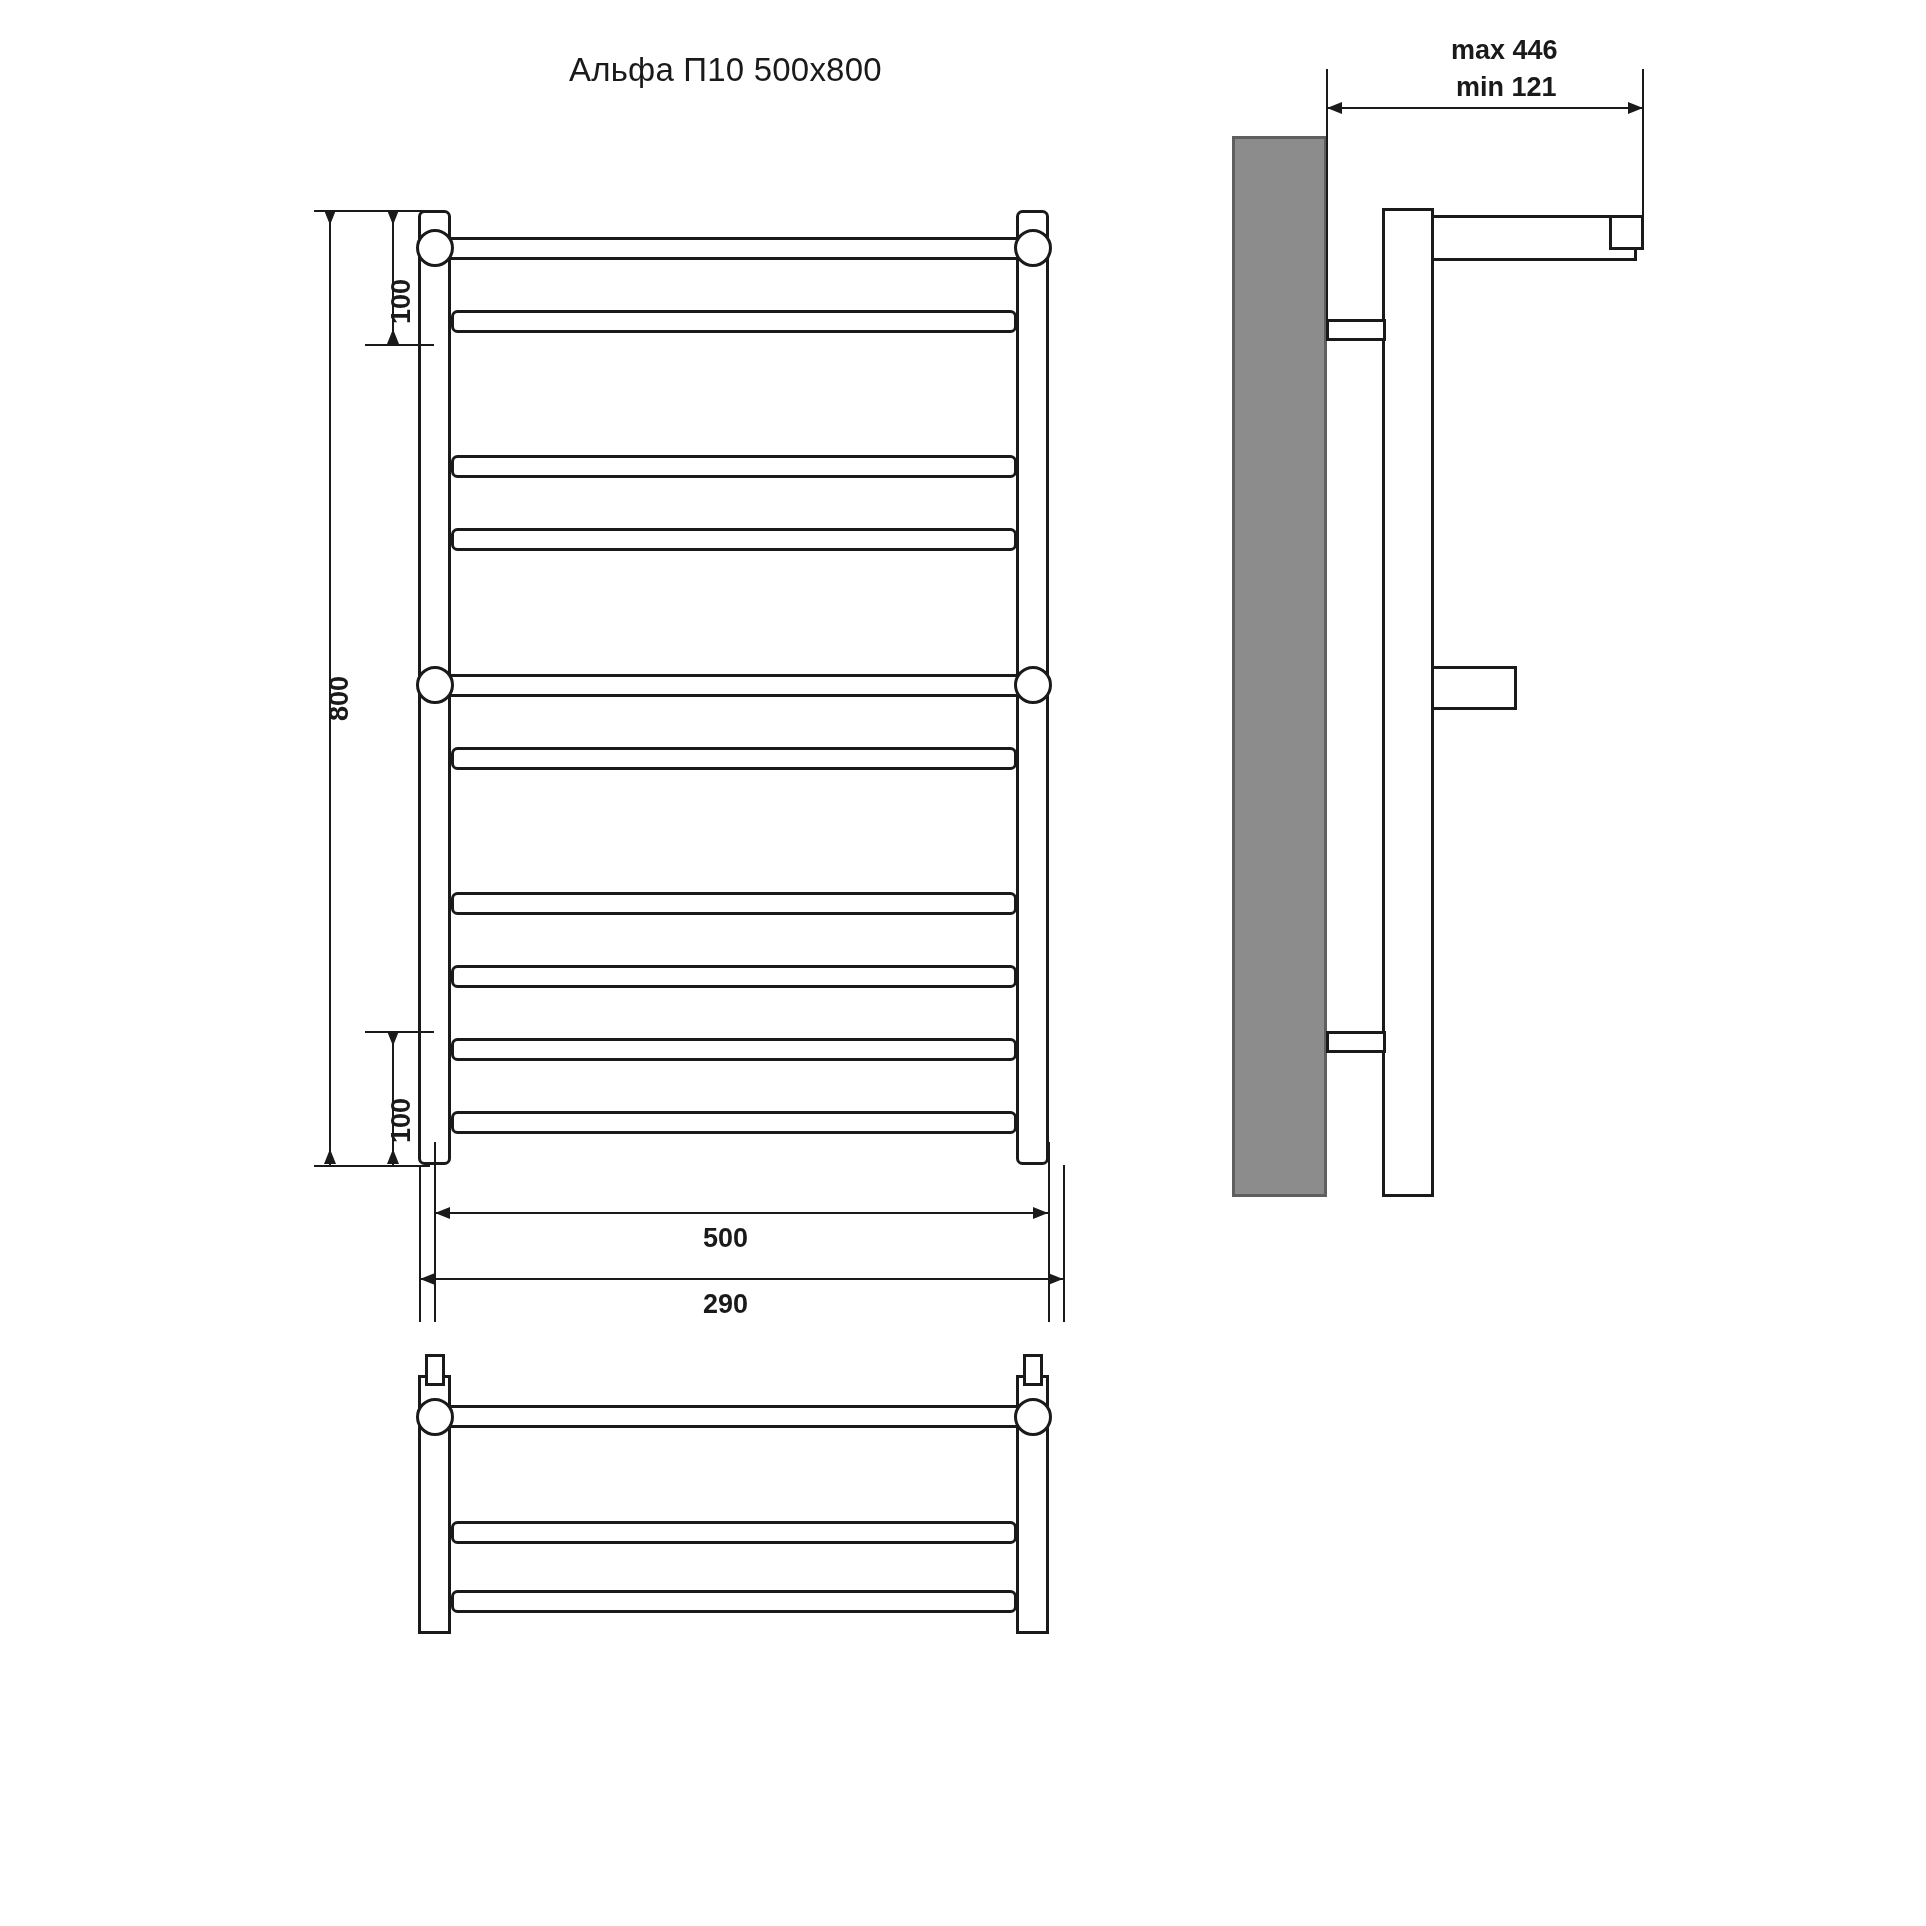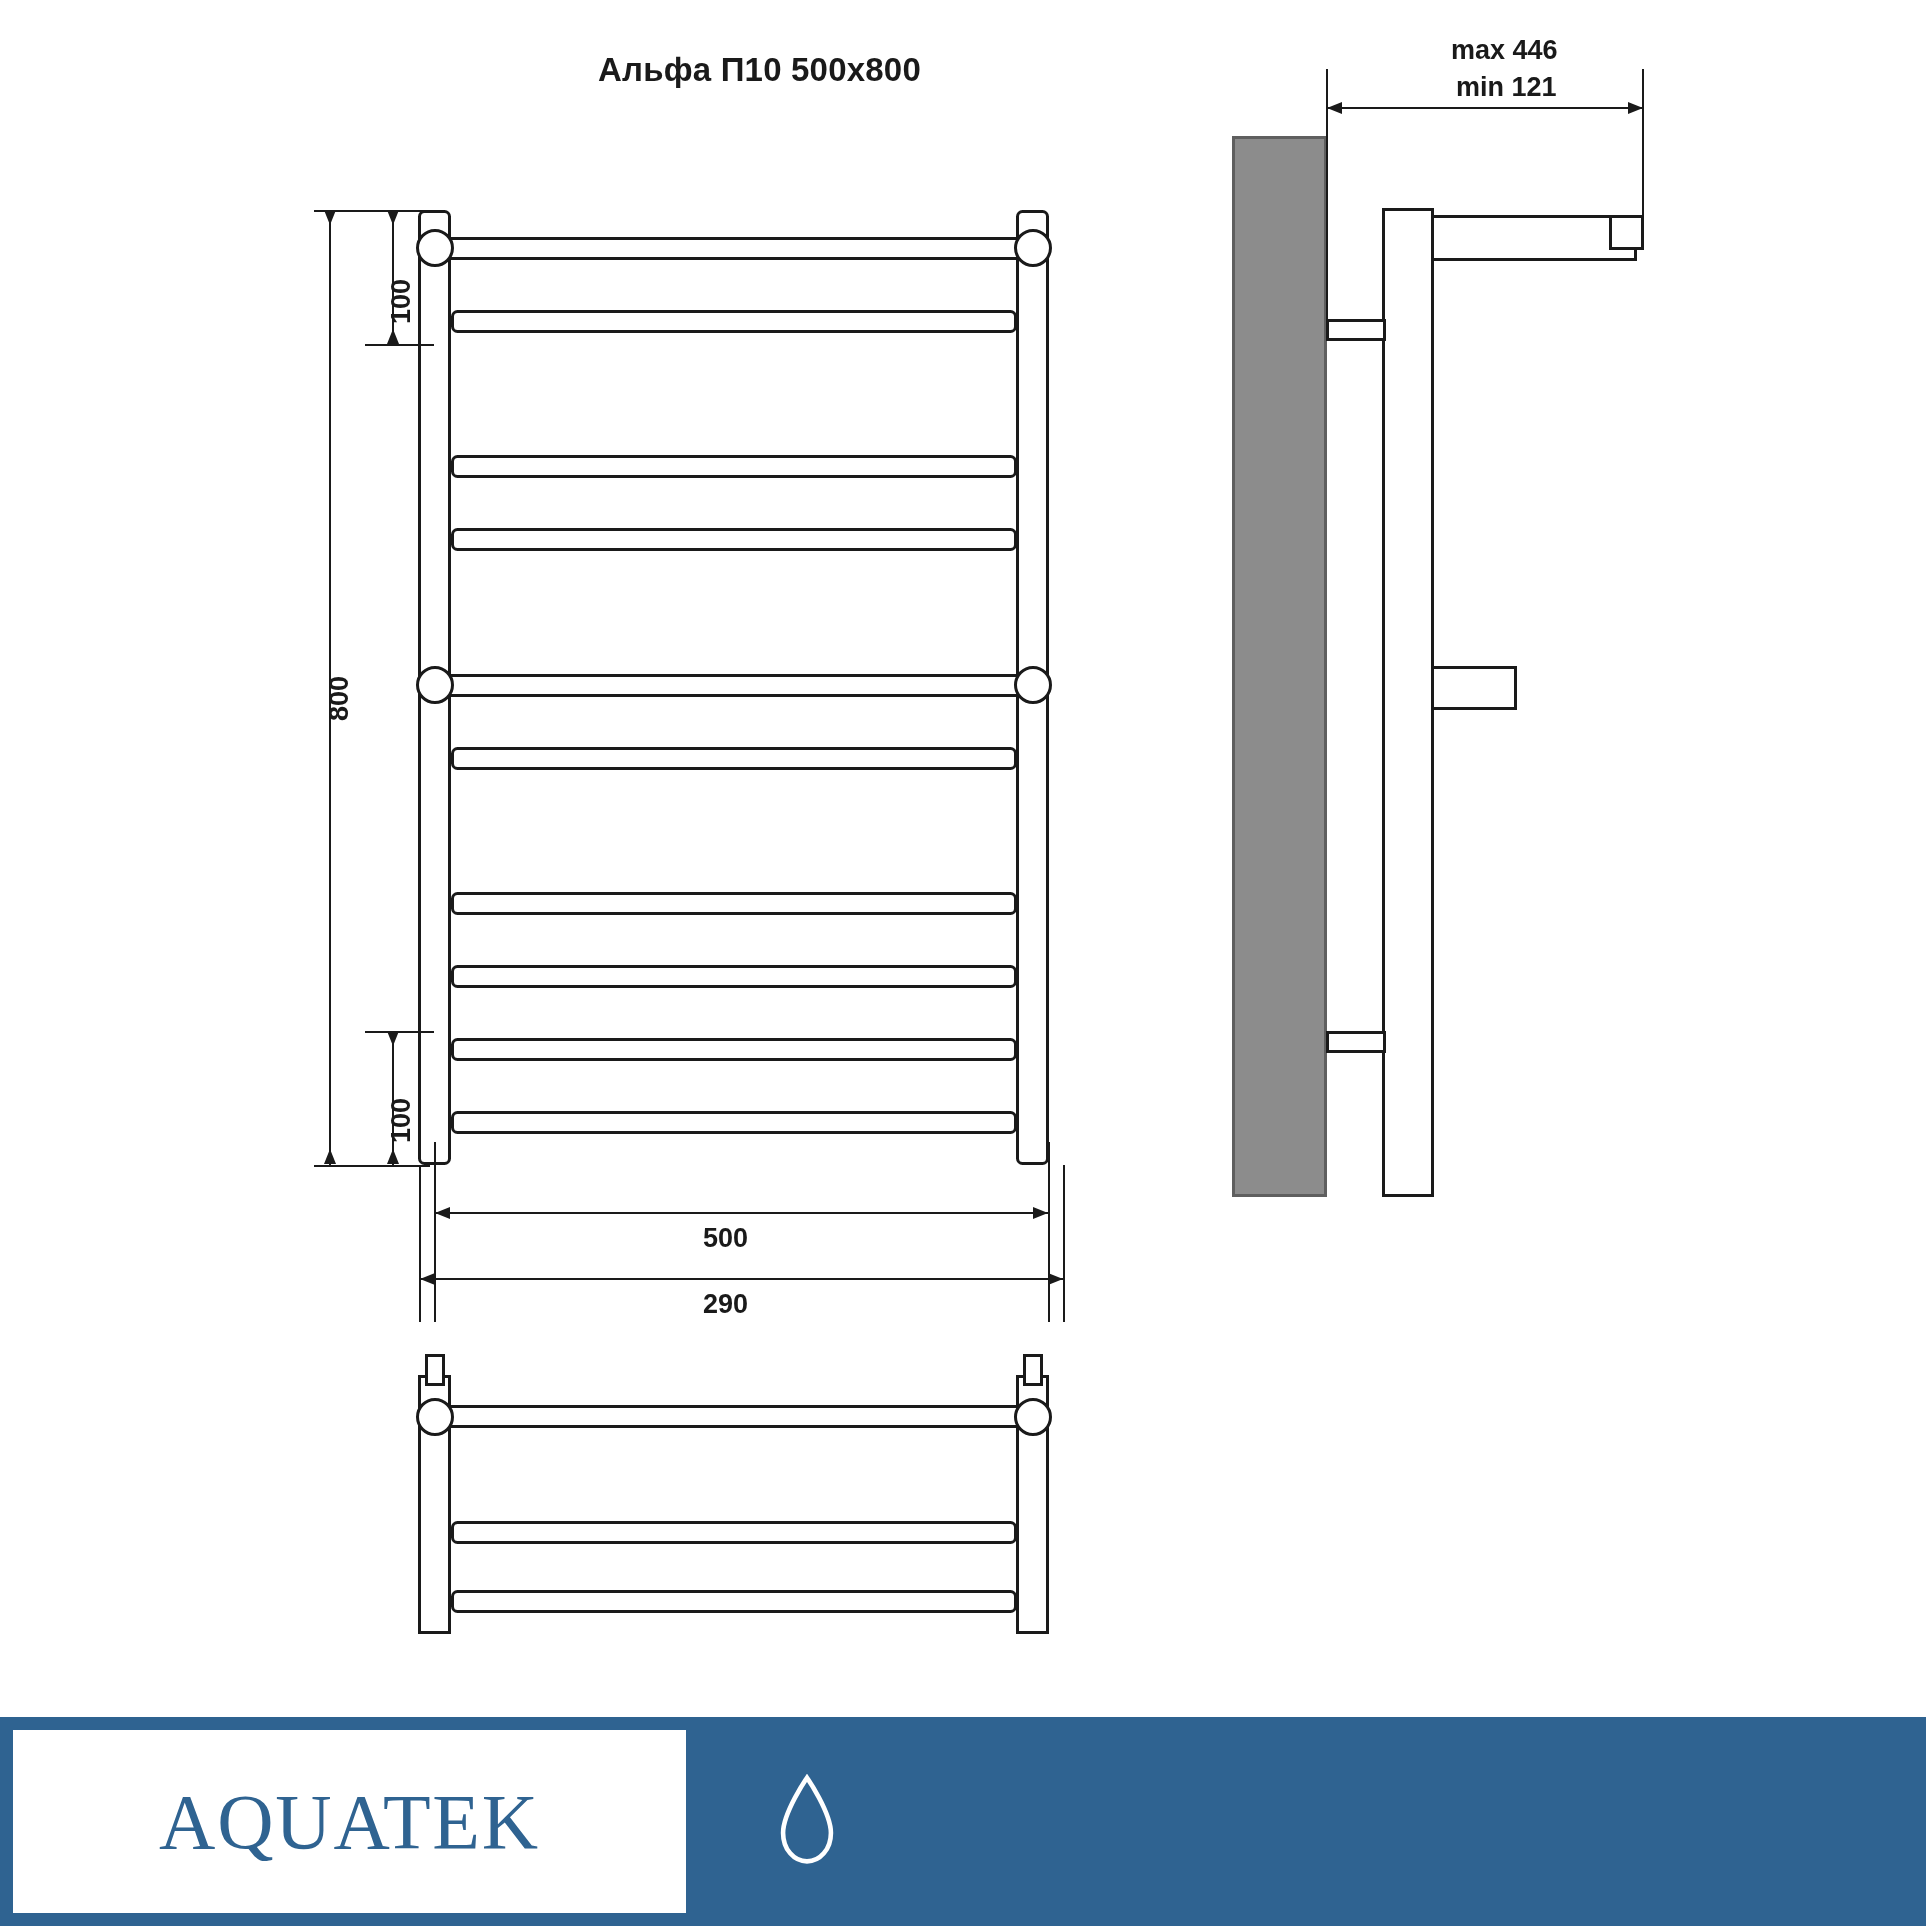--- a/index.html
+++ b/index.html
@@ -19,24 +19,24 @@
   .canvas {
     position: absolute;
     left: 0; top: 0;
     width: 1926px;
     height: 1926px;
   }
 
   
   .title {
     position: absolute;
-    left: 598px;
+    left: 569px;
     top: 51px;
     font-size: 33px;
-    font-weight: 700;
+    font-weight: 400;
     letter-spacing: 0.2px;
     white-space: nowrap;
   }
 
   
   .tube {
     position: absolute;
     background: #ffffff;
     border: 3.2px solid #1a1a1a;
     box-sizing: border-box;
@@ -249,25 +249,20 @@
     <div class="tube" style="left:1023px; top:1354px; width:20.3px; height:32px;"></div>
 
     <div class="tube tube-r" style="left:434px; top:1405px; width:599px; height:23px;"></div>
     <div class="tube tube-r" style="left:451px; top:1521px; width:566px; height:23px;"></div>
     <div class="tube tube-r" style="left:451px; top:1590px; width:566px; height:23px;"></div>
 
     <div class="cap" style="left:416px; top:1398px; width:38px; height:38px;"></div>
     <div class="cap" style="left:1014px; top:1398px; width:38px; height:38px;"></div>
   </div>
 
-  <div class="footer">
-    <div class="footer-logo-box">
-      <span class="footer-logo-text">AQUATEK</span>
-    </div>
-  </div>
 
   <div class="footer-drop">
     <svg viewBox="0 0 64 100" width="60" height="92" aria-hidden="true">
       <path d="M32 4 C32 4 6 42 6 64 C6 82 18 95 32 95 C46 95 58 82 58 64 C58 42 32 4 32 4 Z" fill="none" stroke="#ffffff" stroke-width="5"></path>
     </svg>
   </div>
 
 
 </div>
 

